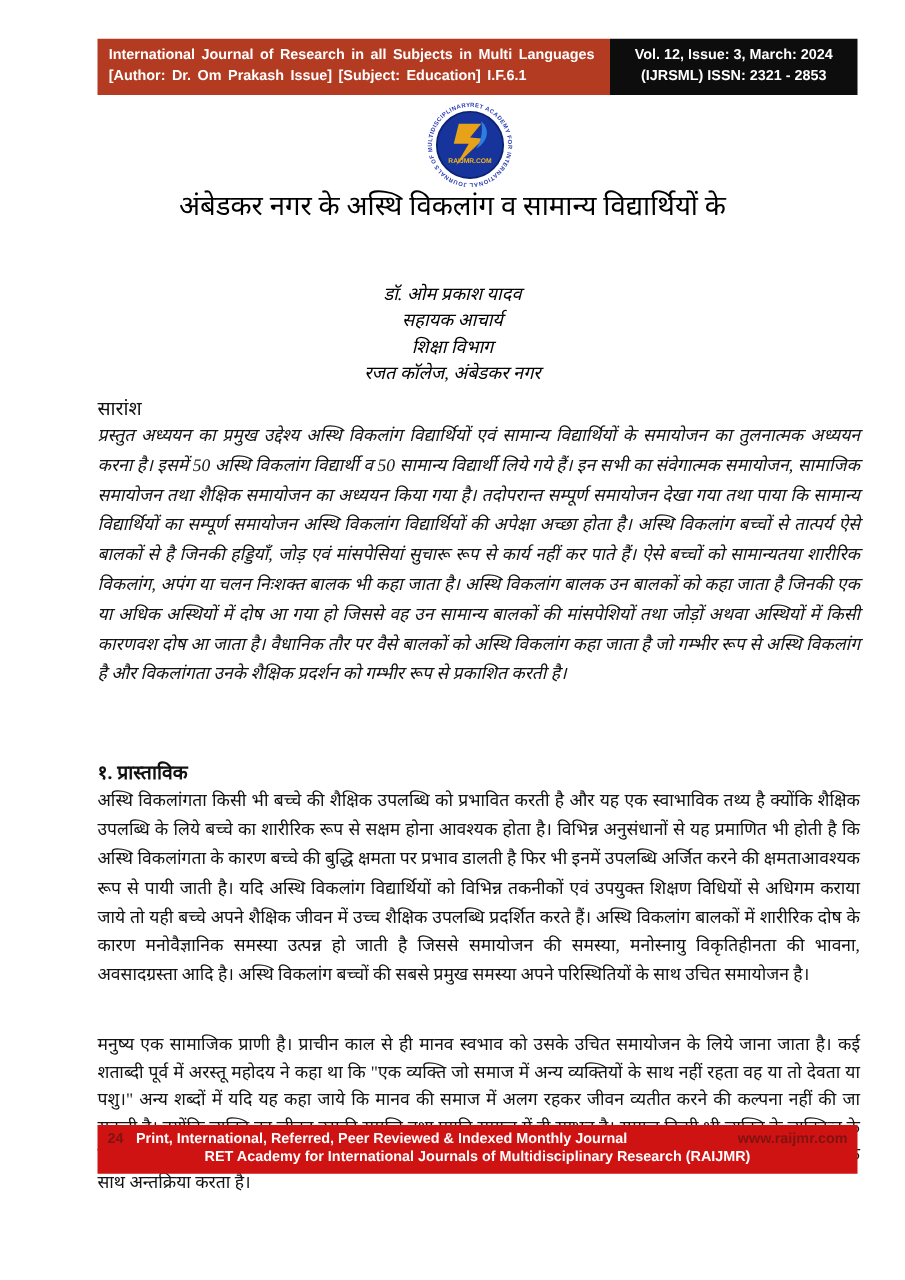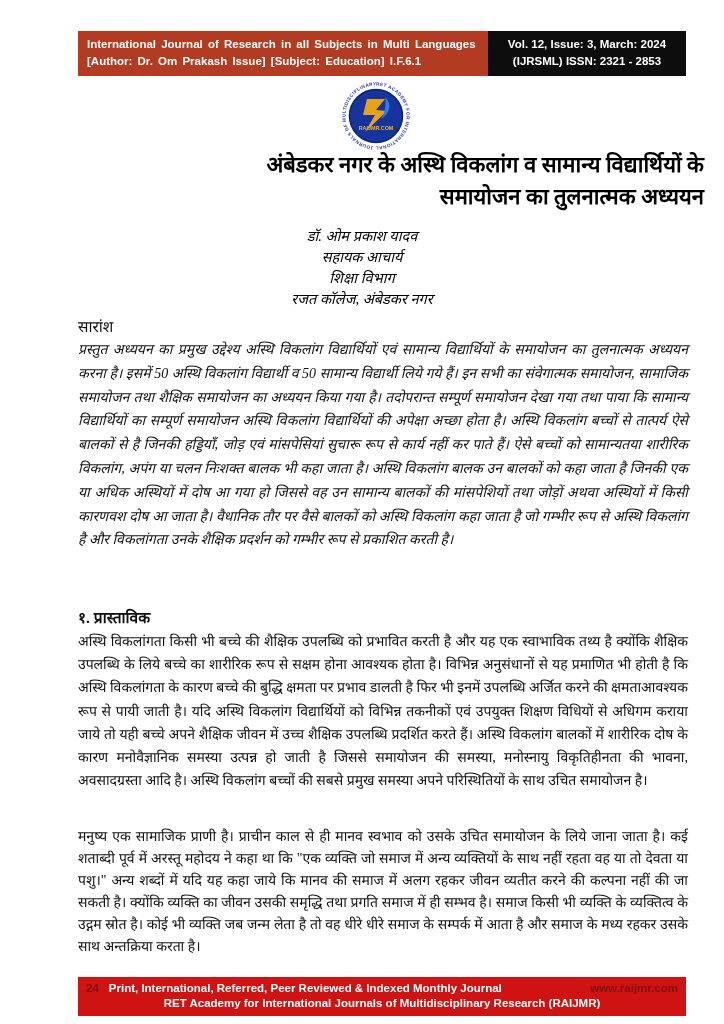--- a/index.html
+++ b/index.html
@@ -20,22 +20,22 @@
   .header-right {
     flex:1; box-sizing:border-box; padding:5px 9px; text-align:center;
     color:#fff; font-size:11.5px; line-height:16.5px;
   }
 
   
   .logo-wrap { position:absolute; top:80px; left:50%; transform:translateX(-50%); width:72px; height:72px; }
 
   
   .title {
-    position:absolute; top:149px; left:20px; width:684px; text-align:right;
-    font-weight:bold; font-size:22px; line-height:32px; color:#000;
+    position:absolute; top:149px; left:20px; width:684px; text-align:center;
+    font-weight:normal; font-size:22px; line-height:32px; color:#000;
   }
   .authors {
     position:absolute; top:226px; left:0; width:724px; text-align:center;
     font-size:14.5px; line-height:21px; color:#000;font-style:italic;
   }
 
   
   .abstract-heading { position:absolute; top:315px; left:78px; font-weight:normal; font-size:15.5px; }
   .abstract {
     position:absolute; top:338px; left:78px; width:610px;
@@ -48,21 +48,21 @@
     position:absolute; top:630px; left:78px; width:610px;
     font-size:14px; line-height:23.2px; text-align:justify;
   }
   .para2 {
     position:absolute; top:826px; left:78px; width:610px;
     font-size:14px; line-height:22px; text-align:justify;
   }
 
   
   .footer {
-    position:absolute; top:977px; left:78px; width:608px; box-sizing:border-box;
+    position:absolute; top:900px; left:78px; width:608px; box-sizing:border-box;
     padding:4px 8px 5px 8px; font-family:"Liberation Sans", sans-serif;
     font-weight:bold; font-size:11.5px; line-height:15px; color:#fff;
   }
   .footer-row1 { display:flex; align-items:baseline; }
   .footer-page { margin-right:10px; }
   .footer-site { margin-left:auto; }
   .footer-row2 { text-align:center; }
 </style>
 </head>
 <body>
@@ -90,21 +90,20 @@
       </text>
       <circle cx="36" cy="36" r="26.5" fill="#16349c" stroke="#0c2273" stroke-width="1.5"></circle>
       <path d="M27 19 L45 19 L36 30 L47 31 L25 52 L35 35 L23 35 Z" fill="#e8a21a"></path>
       <path d="M45 17 C 52 23 51 33 41 39 C 46 31 46 23 45 17 Z" fill="#2e7de0"></path>
       <text x="36" y="50" text-anchor="middle" font-size="5.4" font-family="Liberation Sans, sans-serif" font-weight="bold" fill="#f0b41e">RAIJMR.COM</text>
     </svg>
   </div>
 
   <div class="title">
     <div>अंबेडकर नगर के अस्थि विकलांग व सामान्य विद्यार्थियों के</div>
-    <div>समायोजन का तुलनात्मक अध्ययन</div>
   </div>
 
   <div class="authors">
     <div>डॉ. ओम प्रकाश यादव</div>
     <div>सहायक आचार्य</div>
     <div>शिक्षा विभाग</div>
     <div>रजत कॉलेज, अंबेडकर नगर</div>
   </div>
 
   <div class="abstract-heading">सारांश</div>

